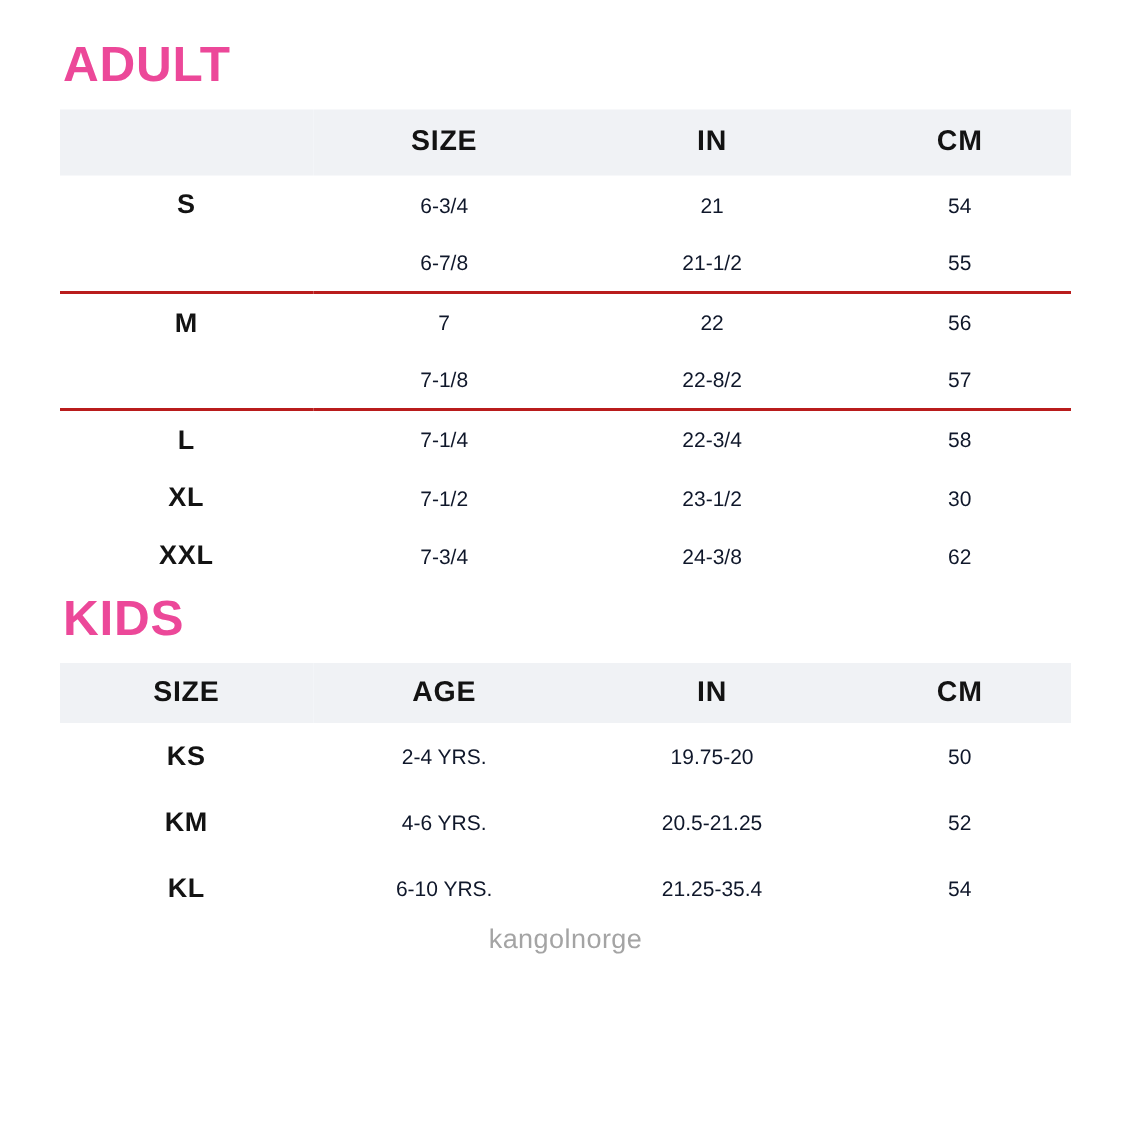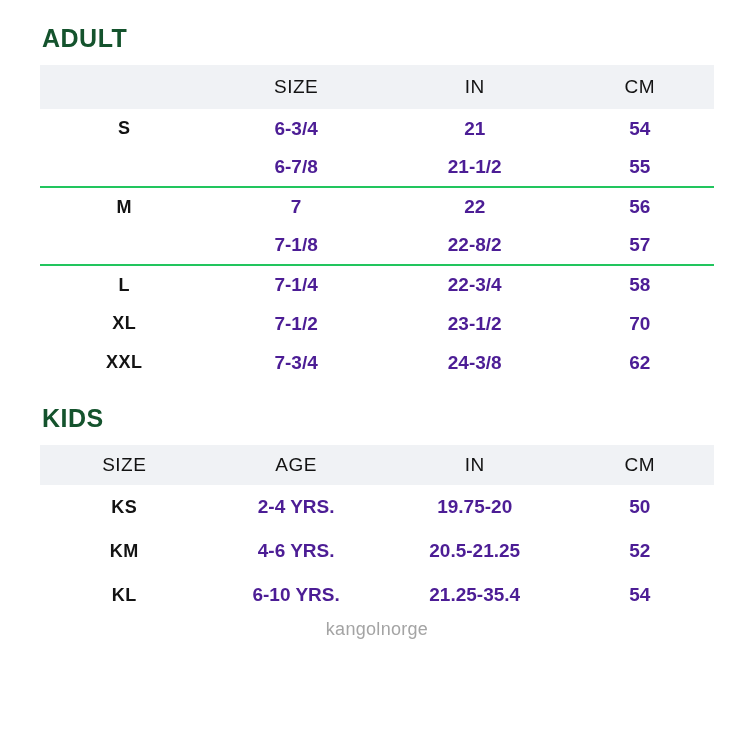--- a/index.html
+++ b/index.html
@@ -6,67 +6,67 @@
   html, body {
     margin: 0; padding: 0;
     width: 754px; height: 754px;
     background: #ffffff;
     font-family: "Liberation Sans", "DejaVu Sans", sans-serif;
     overflow: hidden;
   }
   .wrap { padding: 26px 40px 0 40px; }
 
   .section-title {
-    font-size: 25px;
+    font-size: 33px;
     font-weight: 700;
-    color: #14532d;
+    color: #ec4899;
     letter-spacing: 0.5px;
     margin: 0 0 14px 2px;
     line-height: 1;
   }
-  .section-title.kids { margin-top: 24px; }
+  .section-title.kids { margin-top: 5px; }
 
   table.size-table {
     width: 674px;
     border-collapse: collapse;
     table-layout: fixed;
   }
   col.c1 { width: 25%; }
   col.c2 { width: 26%; }
   col.c3 { width: 27%; }
   col.c4 { width: 22%; }
 
   table.size-table thead th {
     background: #f0f2f5;
     height: 44px;
     font-size: 19px;
-    font-weight: 400;
+    font-weight: 700;
     letter-spacing: 0.5px;
     color: #131313;
     text-align: center;
     vertical-align: middle;
     padding: 0;
   }
   table.size-table tbody td {
     height: 39px;
     text-align: center;
     vertical-align: middle;
-    font-size: 19px;
-    font-weight: 700;
-    color: #4c1d95;
+    font-size: 14px;
+    font-weight: 400;
+    color: #0f172a;
     padding: 0;
   }
   table.size-table tbody td.row-label {
     font-weight: 700;
     font-size: 18px;
     color: #131313;
     letter-spacing: 0.5px;
   }
   table.size-table tbody tr.rule td {
-    border-bottom: 2px solid #22c55e;
+    border-bottom: 2px solid #b91c1c;
   }
   table.size-table.kids thead th { height: 40px; }
   table.size-table.kids tbody td { height: 44px; }
 
   .footer-brand {
     width: 674px;
     text-align: center;
     color: #a4a4a4;
     font-size: 18px;
     margin-top: 2px;
@@ -123,21 +123,21 @@
       <tr>
         <td class="row-label">L</td>
         <td>7-1/4</td>
         <td>22-3/4</td>
         <td>58</td>
       </tr>
       <tr>
         <td class="row-label">XL</td>
         <td>7-1/2</td>
         <td>23-1/2</td>
-        <td>70</td>
+        <td>30</td>
       </tr>
       <tr>
         <td class="row-label">XXL</td>
         <td>7-3/4</td>
         <td>24-3/8</td>
         <td>62</td>
       </tr>
     </tbody>
   </table>
 

